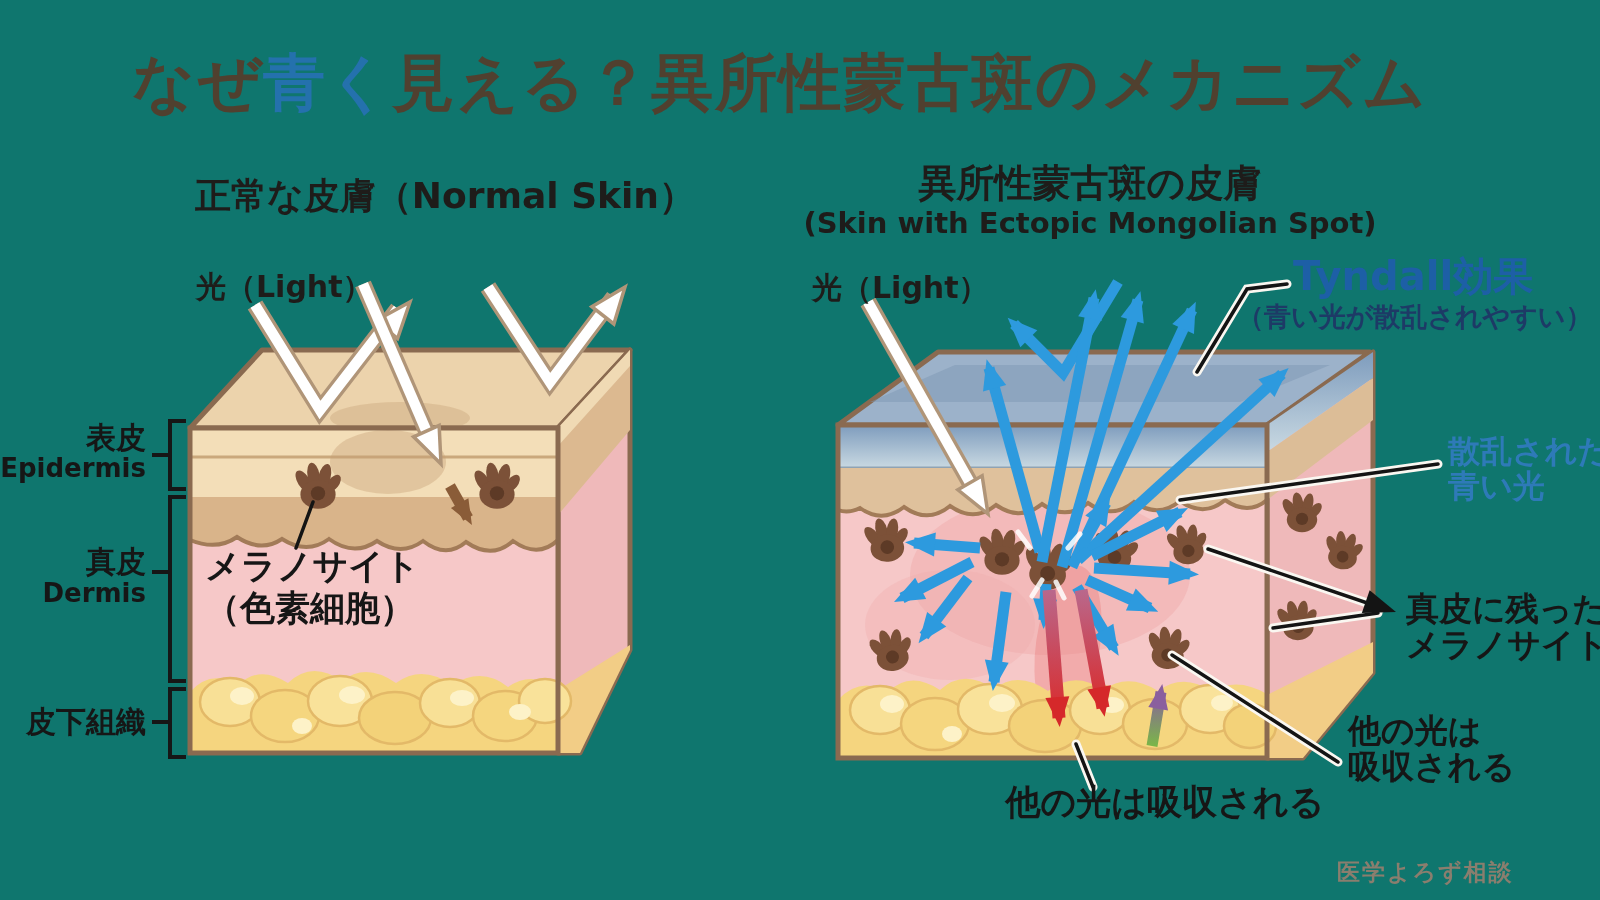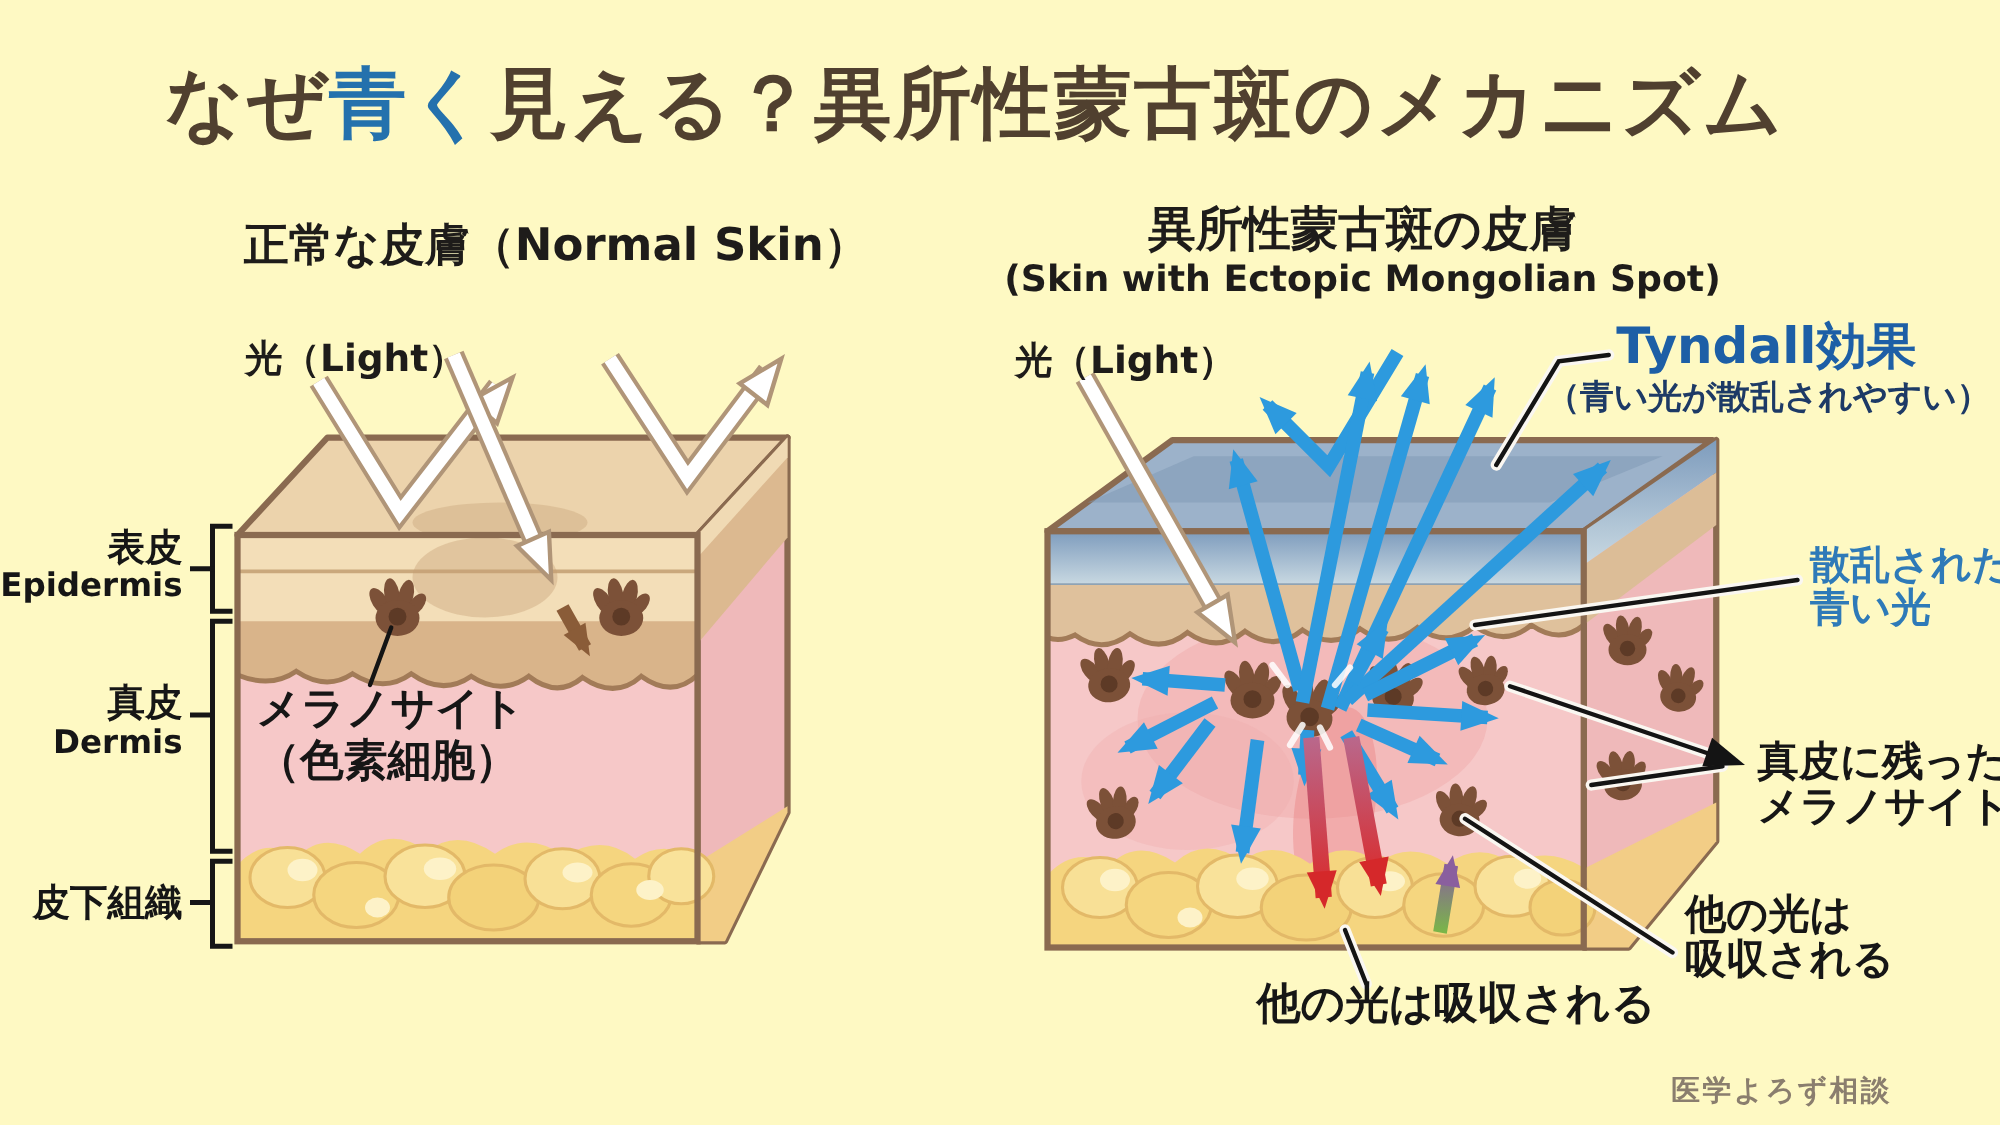--- a/index.html
+++ b/index.html
@@ -1,17 +1,17 @@
 <!DOCTYPE html>
 <html><head>
 <meta charset="utf-8">
 <style>
   html,body{margin:0;padding:0;background:#faf7f1;}
   body{font-family:"DejaVu Sans","Liberation Sans",sans-serif;}
-  .stage{width:1600px;height:900px;position:relative;background:#fef9c3;overflow:hidden;}
+  .stage{width:1600px;height:900px;position:relative;background:#0f766e;overflow:hidden;}
   svg{display:block;}
   text{font-family:"DejaVu Sans","Liberation Sans",sans-serif;}
   .t-title{font-size:62px;font-weight:800;letter-spacing:2px;}
   .t-h1{font-size:36px;font-weight:800;fill:#1e1c1a;}
   .t-h1b{font-size:38px;font-weight:800;fill:#1e1c1a;}
   .t-h2{font-size:29px;font-weight:700;fill:#1e1c1a;}
   .t-light{font-size:30px;font-weight:800;fill:#1e1c1a;}
   .t-layer-ja{font-size:30px;font-weight:800;fill:#161616;}
   .t-layer-en{font-size:26px;font-weight:700;fill:#161616;}
   .t-mel{font-size:35px;font-weight:800;fill:#161616;}

